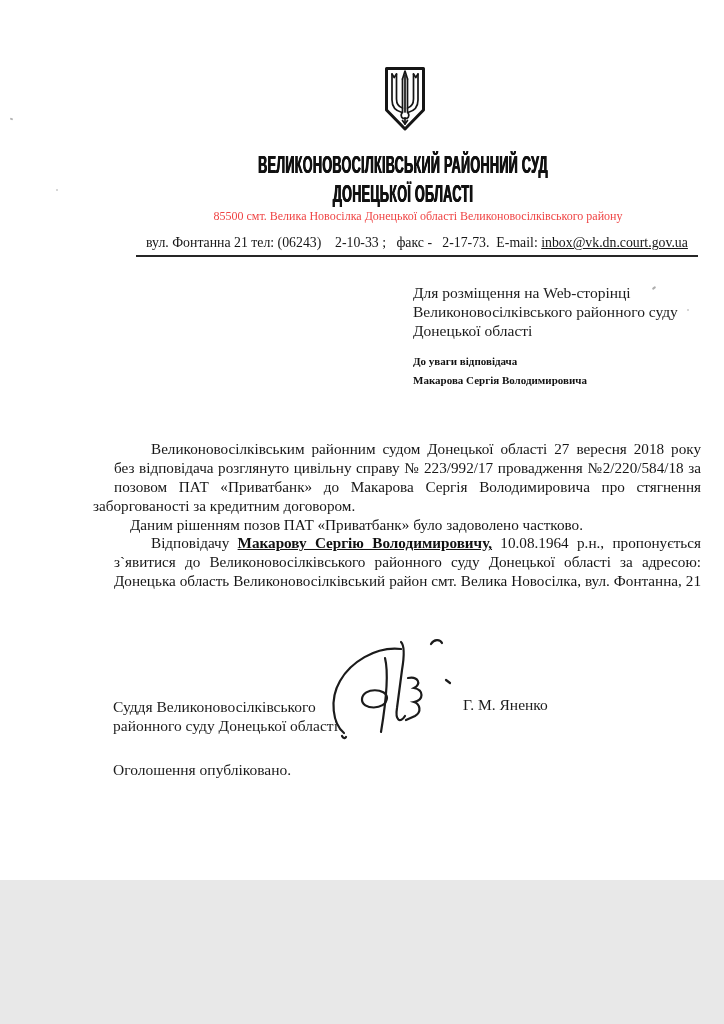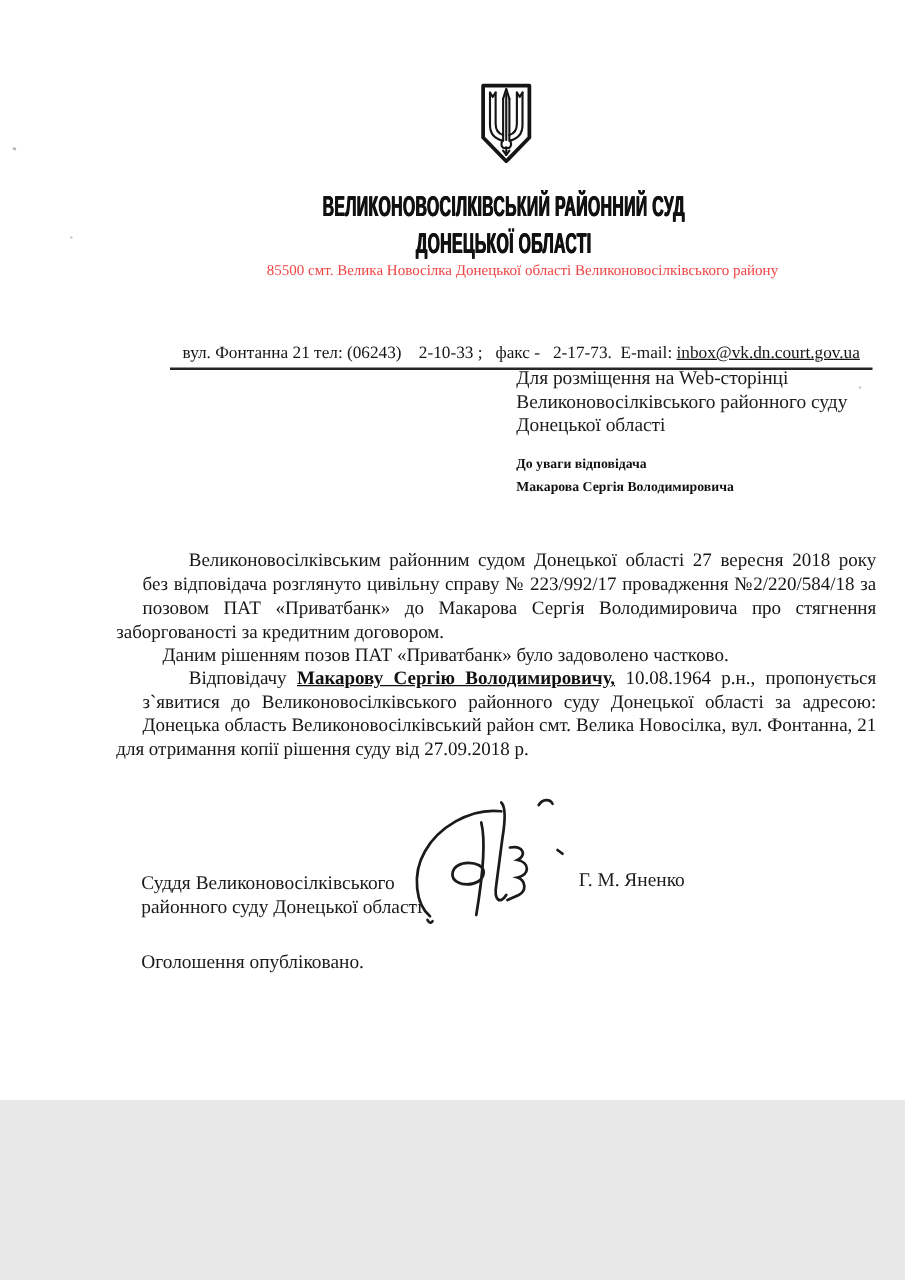--- a/index.html
+++ b/index.html
@@ -19,25 +19,25 @@
   }
   .title1{top:154px;}
   .title2{top:183px;}
   .addr{
     position:absolute;left:418px;top:209px;transform:translateX(-50%);
     white-space:nowrap;font-size:12px;color:#ef4444;
   }
   .contact-row{
     position:absolute;left:136px;top:235px;width:562px;
     border-bottom:2px solid #262626;padding-bottom:4px;
-    text-align:center;font-size:13.8px;white-space:pre;color:#161616;margin-top:39px;
+    text-align:center;font-size:13.8px;white-space:pre;color:#161616;
   }
   .contact-row a{color:#161616;text-decoration:underline;}
   
-  .recipient{position:absolute;left:413px;top:293px;font-size:15.5px;line-height:19px;}
+  .recipient{position:absolute;left:413px;top:283px;font-size:15.5px;line-height:19px;}
   .attention{margin-top:12px;font-weight:700;font-size:11px;line-height:19px;color:#111;}
   
   .docbody{position:absolute;left:93px;top:440px;width:608px;font-size:15.2px;line-height:18.9px;color:#161616;}
   .bl{height:18.9px;overflow:visible;white-space:nowrap;}
   .jl{white-space:normal;text-align:justify;text-align-last:justify;margin-left:21px;}
   .ind{text-indent:37px;}
   .bold-underline{font-weight:700;text-decoration:underline;color:#111;}
   
   .sig-title{position:absolute;left:113px;top:697px;font-size:15.5px;line-height:19px;}
   .sig-scribble{position:absolute;left:328px;top:636px;width:130px;height:105px;}
@@ -95,21 +95,20 @@
 
   <div class="docbody">
     <div class="bl jl ind">Великоновосілківським районним судом Донецької області 27 вересня 2018 року</div>
     <div class="bl jl">без відповідача розглянуто цивільну справу № 223/992/17 провадження №2/220/584/18 за</div>
     <div class="bl jl">позовом ПАТ «Приватбанк» до Макарова Сергія Володимировича про стягнення</div>
     <div class="bl">заборгованості за кредитним договором.</div>
     <div class="bl ind">Даним рішенням позов ПАТ «Приватбанк» було задоволено частково.</div>
     <div class="bl jl ind"><span>Відповідачу </span><span class="bold-underline">Макарову Сергію Володимировичу,</span><span> 10.08.1964 р.н., пропонується</span></div>
     <div class="bl jl">з`явитися до Великоновосілківського районного суду Донецької області за адресою:</div>
     <div class="bl jl">Донецька область Великоновосілківський район смт. Велика Новосілка, вул. Фонтанна, 21</div>
-    <div class="bl">для отримання копії рішення суду від 27.09.2018 р.</div>
   </div>
 
   <div class="sig-title">
     <div>Суддя Великоновосілківського</div>
     <div>районного суду Донецької області</div>
   </div>
 
   <svg class="sig-scribble" viewBox="0 0 130 105">
     <g fill="none" stroke="#1b1b1b" stroke-width="2.2" stroke-linecap="round">
       <path d="M16 97 C 5 88, 1 64, 12 45 C 22 27, 47 10, 73 13"></path>

